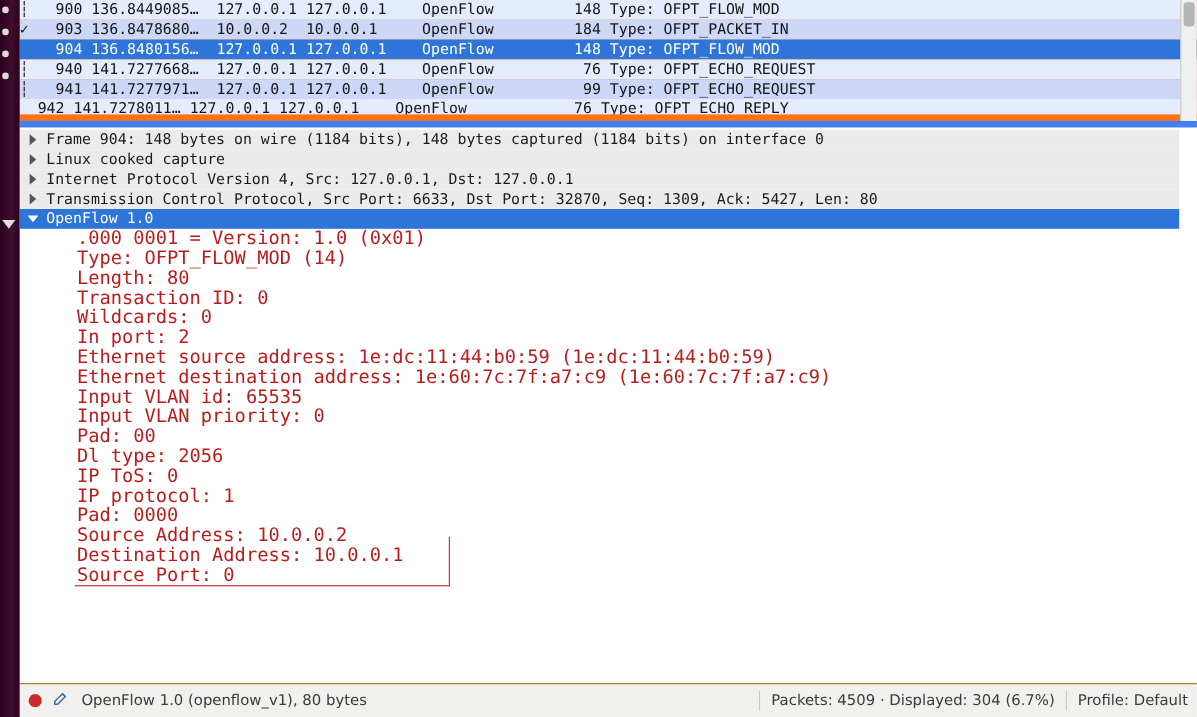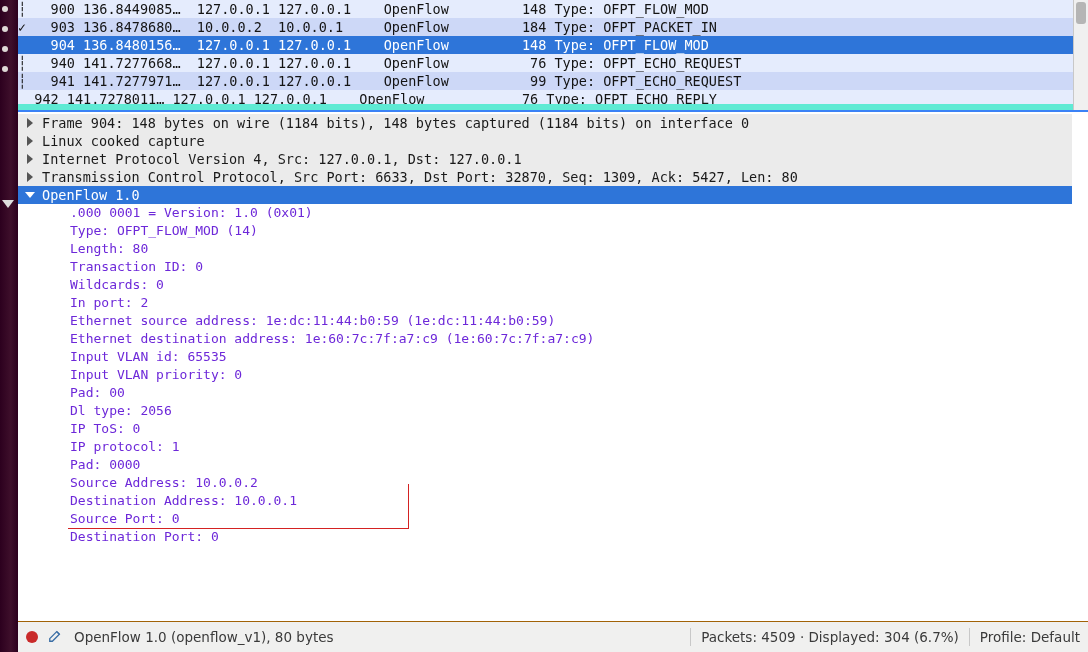--- a/index.html
+++ b/index.html
@@ -29,22 +29,22 @@
     position:absolute; left:2px; top:200px; width:0;height:0;
     border-top:8px solid #ddd; border-left:6px solid transparent; border-right:6px solid transparent;
   }
 
   .app { position:absolute; left:18px; right:0; top:0; bottom:0; display:flex; flex-direction:column; }
 
   
   .packet-list {
     height:110px;
     overflow:hidden;
-    border-bottom:2px solid #3b82f6;
-    background:#5eead4;
+    border-bottom:6px solid #3b82f6;
+    background:#f97316;
     position:relative;
   }
   .packet-list .row {
     white-space:pre;
     height:18px;
     line-height:18px;
     font-size:13.5px;
     color:#141414;
   }
   .packet-list .row.even { background:#e5ecfd; }
@@ -75,21 +75,21 @@
     white-space:pre;
     font-size:13.5px;
   }
   .tree-row .tw {
     width:24px; display:inline-flex; justify-content:center; color:#555;
   }
   .tree-row .twr svg { width:10px; height:10px; }
   .tree-row.collapsed { background:#ebebeb; }
   .tree-row.expanded-sel { background:#2e75d9; color:#fff; }
   .tree-row.expanded-sel .twr svg path { fill:#fff; }
-  .leaf { padding-left:52px; height:18px; line-height:18px; white-space:pre; font-size:13px; color:#6d28d9; }
+  .leaf { padding-left:52px; height:18px; line-height:18px; white-space:pre; font-size:17px; color:#b91c1c; }
 
   
   .annot {
     position:absolute;
     border-bottom:1.6px solid #d42222;
     border-right:1.6px solid #d42222;
     height:44px;
     pointer-events:none;
   }
 
@@ -181,21 +181,20 @@
           <div class="leaf">Input VLAN id: 65535</div>
           <div class="leaf">Input VLAN priority: 0</div>
           <div class="leaf">Pad: 00</div>
           <div class="leaf">Dl type: 2056</div>
           <div class="leaf">IP ToS: 0</div>
           <div class="leaf">IP protocol: 1</div>
           <div class="leaf">Pad: 0000</div>
           <div class="leaf">Source Address: 10.0.0.2</div>
           <div class="leaf">Destination Address: 10.0.0.1</div>
           <div class="leaf">Source Port: 0</div>
-          <div class="leaf">Destination Port: 0</div>
         </div>
 
     </div>
 
     <div class="annot" style="left:50px; width:340px; top:372px;"></div>
   </div>
 
   <div class="statusbar">
     <span class="rec"></span>
     <span class="edit">

